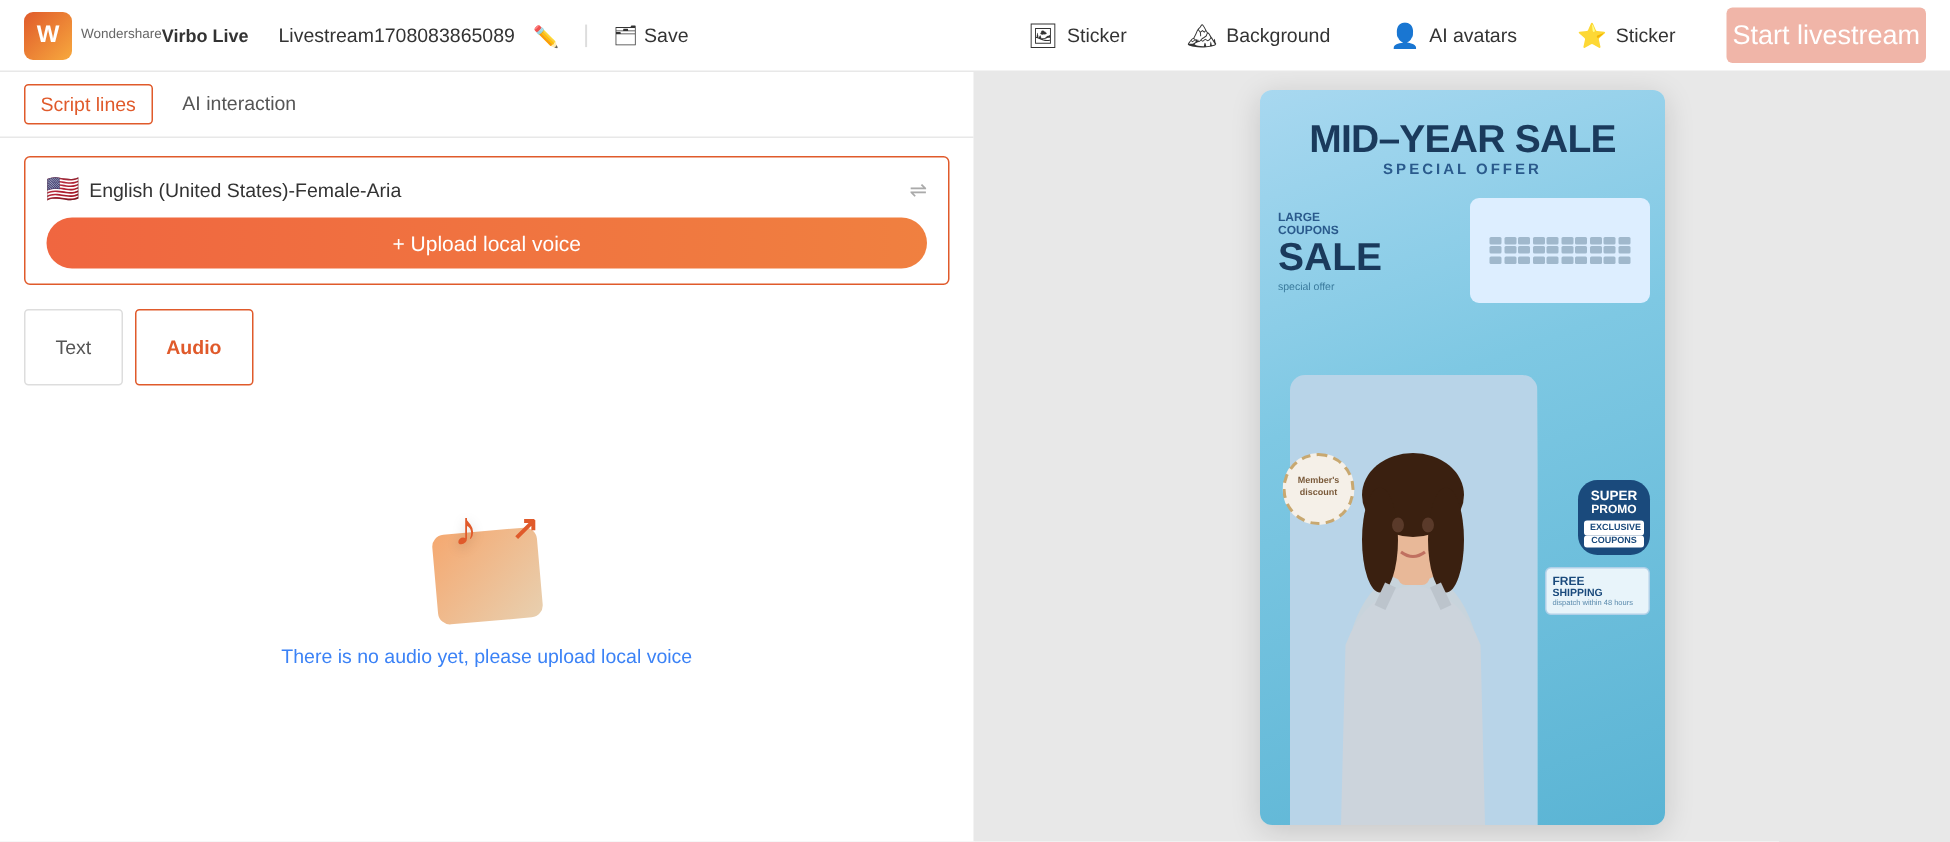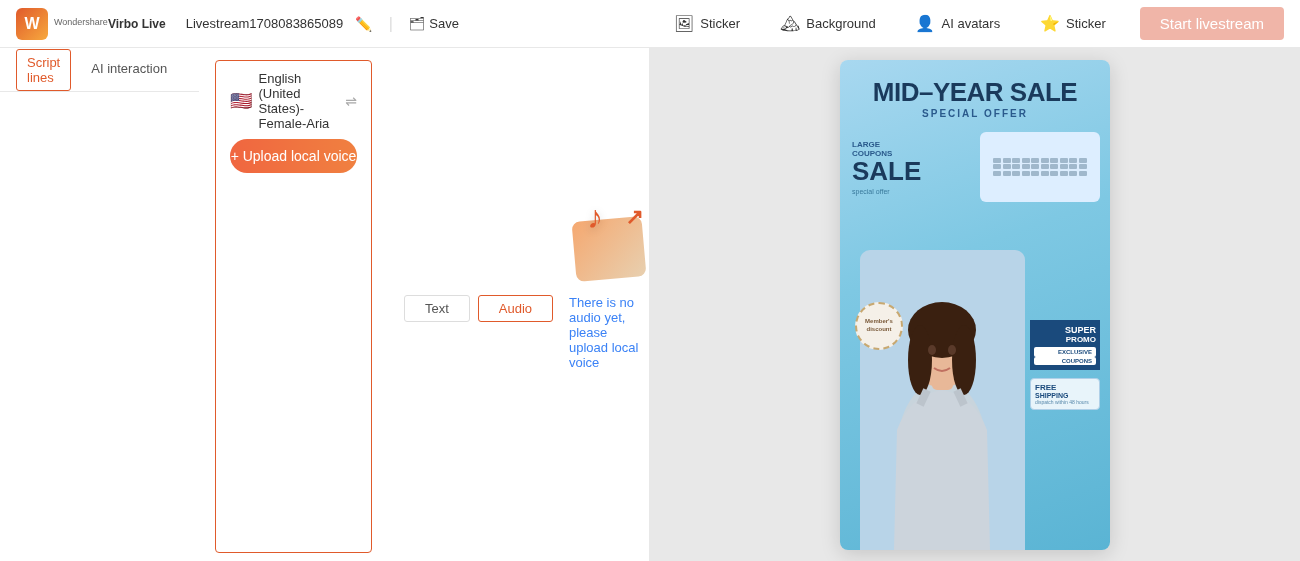--- a/index.html
+++ b/index.html
@@ -32,40 +32,40 @@
 
     .nav-spacer { flex: 1; }
 
     .nav-btn { display: flex; align-items: center; gap: 6px; padding: 6px 14px; border-radius: 4px; cursor: pointer; font-size: 13px; color: #333; background: none; border: none; }
     .nav-icon { font-size: 16px; }
 
     .start-btn {
       background: #f0b5a8;
       color: #fff;
       border: none;
-      padding: 8px 20px;
+      padding: 8px 4px;
       border-radius: 4px;
-      font-size: 15px;
+      font-size: 18px;
       cursor: not-allowed;
       margin-left: 8px;
     }
 
     
     .main-area {
       display: flex;
       height: calc(561px - 48px);
     }
 
     
     .left-panel {
       width: 650px;
       background: #fff;
       border-right: 1px solid #e8e8e8;
       display: flex;
-      flex-direction: row;
+      flex-direction: column;
     }
 
     
     .tabs-row {
       display: flex;
       align-items: center;
       padding: 0 16px;
       border-bottom: 1px solid #e8e8e8;
       height: 44px;
       gap: 0;
@@ -129,31 +129,32 @@
     }
 
     
     .sub-tabs {
       display: flex;
       align-items: center;
       padding: 8px 16px 0 16px;
       gap: 8px;
     }
     .sub-tab {
-      padding: 5px 20px;
+      padding: 17px 20px;
       border-radius: 3px;
       font-size: 13px;
       cursor: pointer;
       border: 1px solid #ddd;
       color: #555;
       background: #fff;
     }
     .sub-tab.active {
       border: 1.5px solid #e05a2b;
       color: #e05a2b;
+      font-weight: bold;
     }
 
     
     .empty-state {
       display: flex;
       flex-direction: column;
       align-items: center;
       justify-content: center;
       flex: 1;
       padding-bottom: 40px;
@@ -261,24 +262,24 @@
       overflow: hidden;
     }
 
     
     .poster-badge-super {
       position: absolute;
       right: 10px;
       bottom: 180px;
       background: #1a4a7c;
       color: white;
-      width: 70px;
-      border-radius: 0;
+      width: 48px;
+      border-radius: 13px;
       padding: 5px 4px;
-      text-align: right;
+      text-align: center;
     }
     .badge-super-text { font-size: 9px; font-weight: 800; }
     .badge-promo-text { font-size: 8px; font-weight: 700; }
     .badge-exclusive { background: #fff; color: #1a4a7c; padding: 2px 4px; border-radius: 2px; font-size: 6px; margin-top: 3px; font-weight: 700; }
     .badge-coupons { background: #fff; color: #1a4a7c; padding: 1px 4px; border-radius: 2px; font-size: 6px; font-weight: 700; }
 
     .poster-badge-ship {
       position: absolute;
       right: 10px;
       bottom: 140px;

